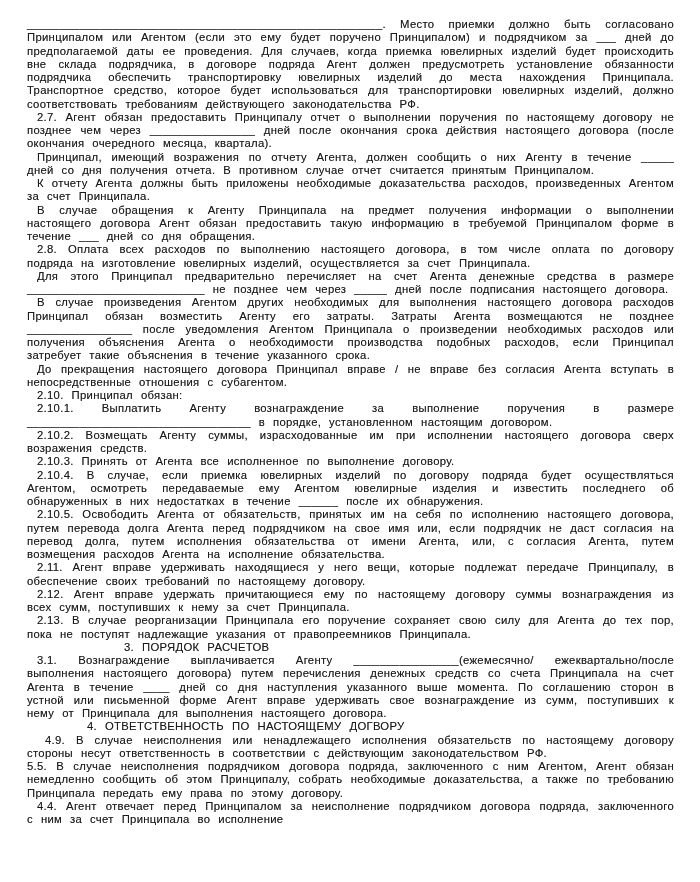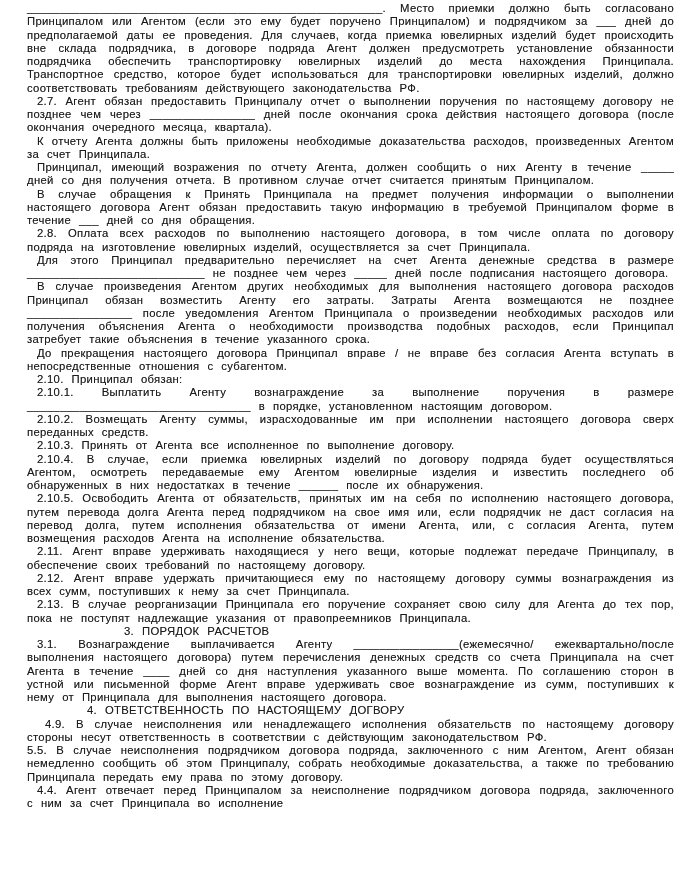--- a/index.html
+++ b/index.html
@@ -10,21 +10,21 @@
   body {
     width: 700px;
     height: 882px;
     overflow: hidden;
     font-family: "Liberation Sans", "DejaVu Sans", sans-serif;
   }
   .page {
     box-sizing: border-box;
     width: 700px;
     height: 882px;
-    padding: 2px 26px 0 27px;
+    padding: 18px 26px 0 27px;
     color: #1b1b1b;
     font-size: 11.3px;
     line-height: 13.25px;
     letter-spacing: 0.3px;
     word-spacing: 4.5px;
     text-shadow: 0 0 0.5px rgba(0,0,0,0.45);
   }
   .page p {
     margin: 0;
     text-align: justify;
@@ -42,30 +42,30 @@
     padding-left: 60px;
     text-indent: 0;
   }
 </style>
 </head>
 <body>
 
 <div class="page">
   <p class="flush">______________________________________________________. Место приемки должно быть согласовано Принципалом или Агентом (если это ему будет поручено Принципалом) и подрядчиком за ___ дней до предполагаемой даты ее проведения. Для случаев, когда приемка ювелирных изделий будет происходить вне склада подрядчика, в договоре подряда Агент должен предусмотреть установление обязанности подрядчика обеспечить транспортировку ювелирных изделий до места нахождения Принципала. Транспортное средство, которое будет использоваться для транспортировки ювелирных изделий, должно соответствовать требованиям действующего законодательства РФ.</p>
   <p class="ind">2.7. Агент обязан предоставить Принципалу отчет о выполнении поручения по настоящему договору не позднее чем через ________________ дней после окончания срока действия настоящего договора (после окончания очередного месяца, квартала).</p>
+  <p class="ind">Принципал, имеющий возражения по отчету Агента, должен сообщить о них Агенту в течение _____ дней со дня получения отчета. В противном случае отчет считается принятым Принципалом.</p>
   <p class="ind">К отчету Агента должны быть приложены необходимые доказательства расходов, произведенных Агентом за счет Принципала.</p>
-  <p class="ind">Принципал, имеющий возражения по отчету Агента, должен сообщить о них Агенту в течение _____ дней со дня получения отчета. В противном случае отчет считается принятым Принципалом.</p>
-  <p class="ind">В случае обращения к Принять Принципала на предмет получения информации о выполнении настоящего договора Агент обязан предоставить такую информацию в требуемой Принципалом форме в течение ___ дней со дня обращения.</p>
+  <p class="ind">В случае обращения к Агенту Принципала на предмет получения информации о выполнении настоящего договора Агент обязан предоставить такую информацию в требуемой Принципалом форме в течение ___ дней со дня обращения.</p>
   <p class="ind">2.8. Оплата всех расходов по выполнению настоящего договора, в том числе оплата по договору подряда на изготовление ювелирных изделий, осуществляется за счет Принципала.</p>
   <p class="ind">Для этого Принципал предварительно перечисляет на счет Агента денежные средства в размере ___________________________ не позднее чем через _____ дней после подписания настоящего договора.</p>
   <p class="ind">В случае произведения Агентом других необходимых для выполнения настоящего договора расходов Принципал обязан возместить Агенту его затраты. Затраты Агента возмещаются не позднее ________________ после уведомления Агентом Принципала о произведении необходимых расходов или получения объяснения Агента о необходимости производства подобных расходов, если Принципал затребует такие объяснения в течение указанного срока.</p>
   <p class="ind">До прекращения настоящего договора Принципал вправе / не вправе без согласия Агента вступать в непосредственные отношения с субагентом.</p>
   <p class="ind">2.10. Принципал обязан:</p>
   <p class="ind">2.10.1. Выплатить Агенту вознаграждение за выполнение поручения в размере __________________________________ в порядке, установленном настоящим договором.</p>
-  <p class="ind">2.10.2. Возмещать Агенту суммы, израсходованные им при исполнении настоящего договора сверх переданных средств.</p>
+  <p class="ind">2.10.2. Возмещать Агенту суммы, израсходованные им при исполнении настоящего договора сверх возражения средств.</p>
   <p class="ind">2.10.3. Принять от Агента все исполненное по выполнение договору.</p>
   <p class="ind">2.10.4. В случае, если приемка ювелирных изделий по договору подряда будет осуществляться Агентом, осмотреть передаваемые ему Агентом ювелирные изделия и известить последнего об обнаруженных в них недостатках в течение ______ после их обнаружения.</p>
   <p class="ind">2.10.5. Освободить Агента от обязательств, принятых им на себя по исполнению настоящего договора, путем перевода долга Агента перед подрядчиком на свое имя или, если подрядчик не даст согласия на перевод долга, путем исполнения обязательства от имени Агента, или, с согласия Агента, путем возмещения расходов Агента на исполнение обязательства.</p>
   <p class="ind">2.11. Агент вправе удерживать находящиеся у него вещи, которые подлежат передаче Принципалу, в обеспечение своих требований по настоящему договору.</p>
   <p class="ind">2.12. Агент вправе удержать причитающиеся ему по настоящему договору суммы вознаграждения из всех сумм, поступивших к нему за счет Принципала.</p>
   <p class="ind">2.13. В случае реорганизации Принципала его поручение сохраняет свою силу для Агента до тех пор, пока не поступят надлежащие указания от правопреемников Принципала.</p>
   <p class="heading3">3. ПОРЯДОК РАСЧЕТОВ</p>
   <p class="ind">3.1. Вознаграждение выплачивается Агенту ________________(ежемесячно/ ежеквартально/после выполнения настоящего договора) путем перечисления денежных средств со счета Принципала на счет Агента в течение ____ дней со дня наступления указанного выше момента. По соглашению сторон в устной или письменной форме Агент вправе удерживать свое вознаграждение из сумм, поступивших к нему от Принципала для выполнения настоящего договора.</p>
   <p class="heading4">4. ОТВЕТСТВЕННОСТЬ ПО НАСТОЯЩЕМУ ДОГВОРУ</p>
   <p class="ind-lg">4.9. В случае неисполнения или ненадлежащего исполнения обязательств по настоящему договору стороны несут ответственность в соответствии с действующим законодательством РФ.</p>

